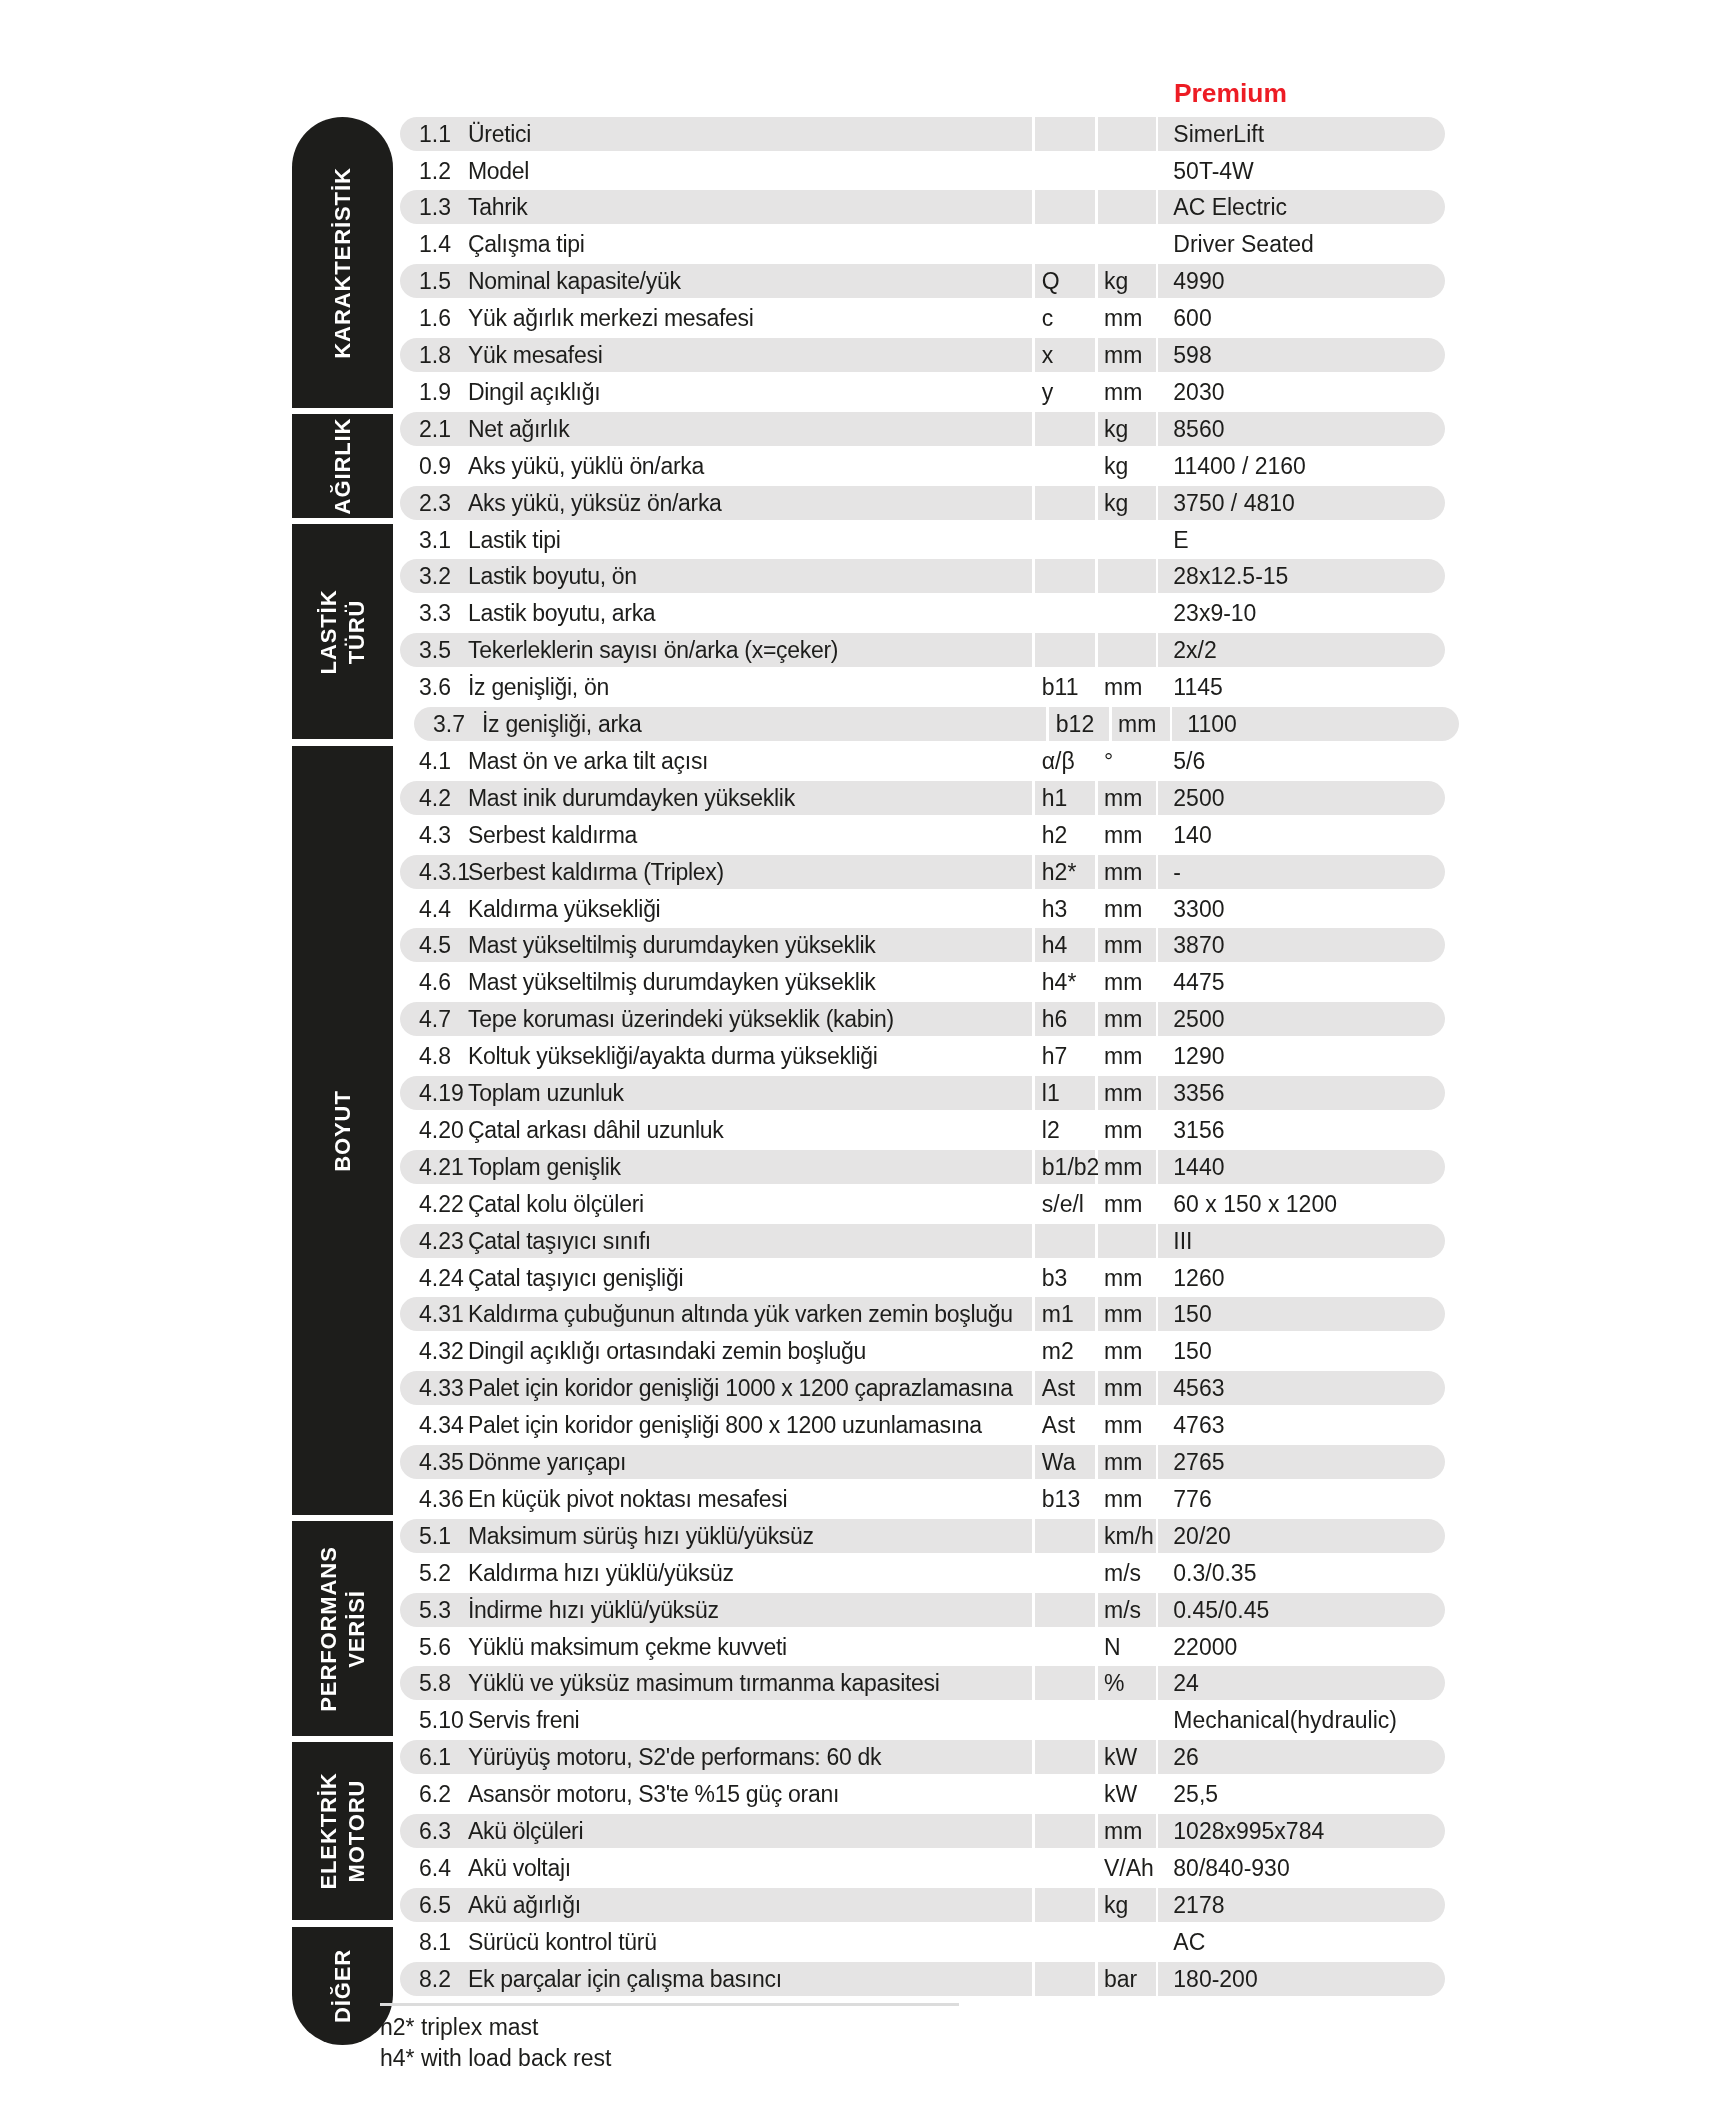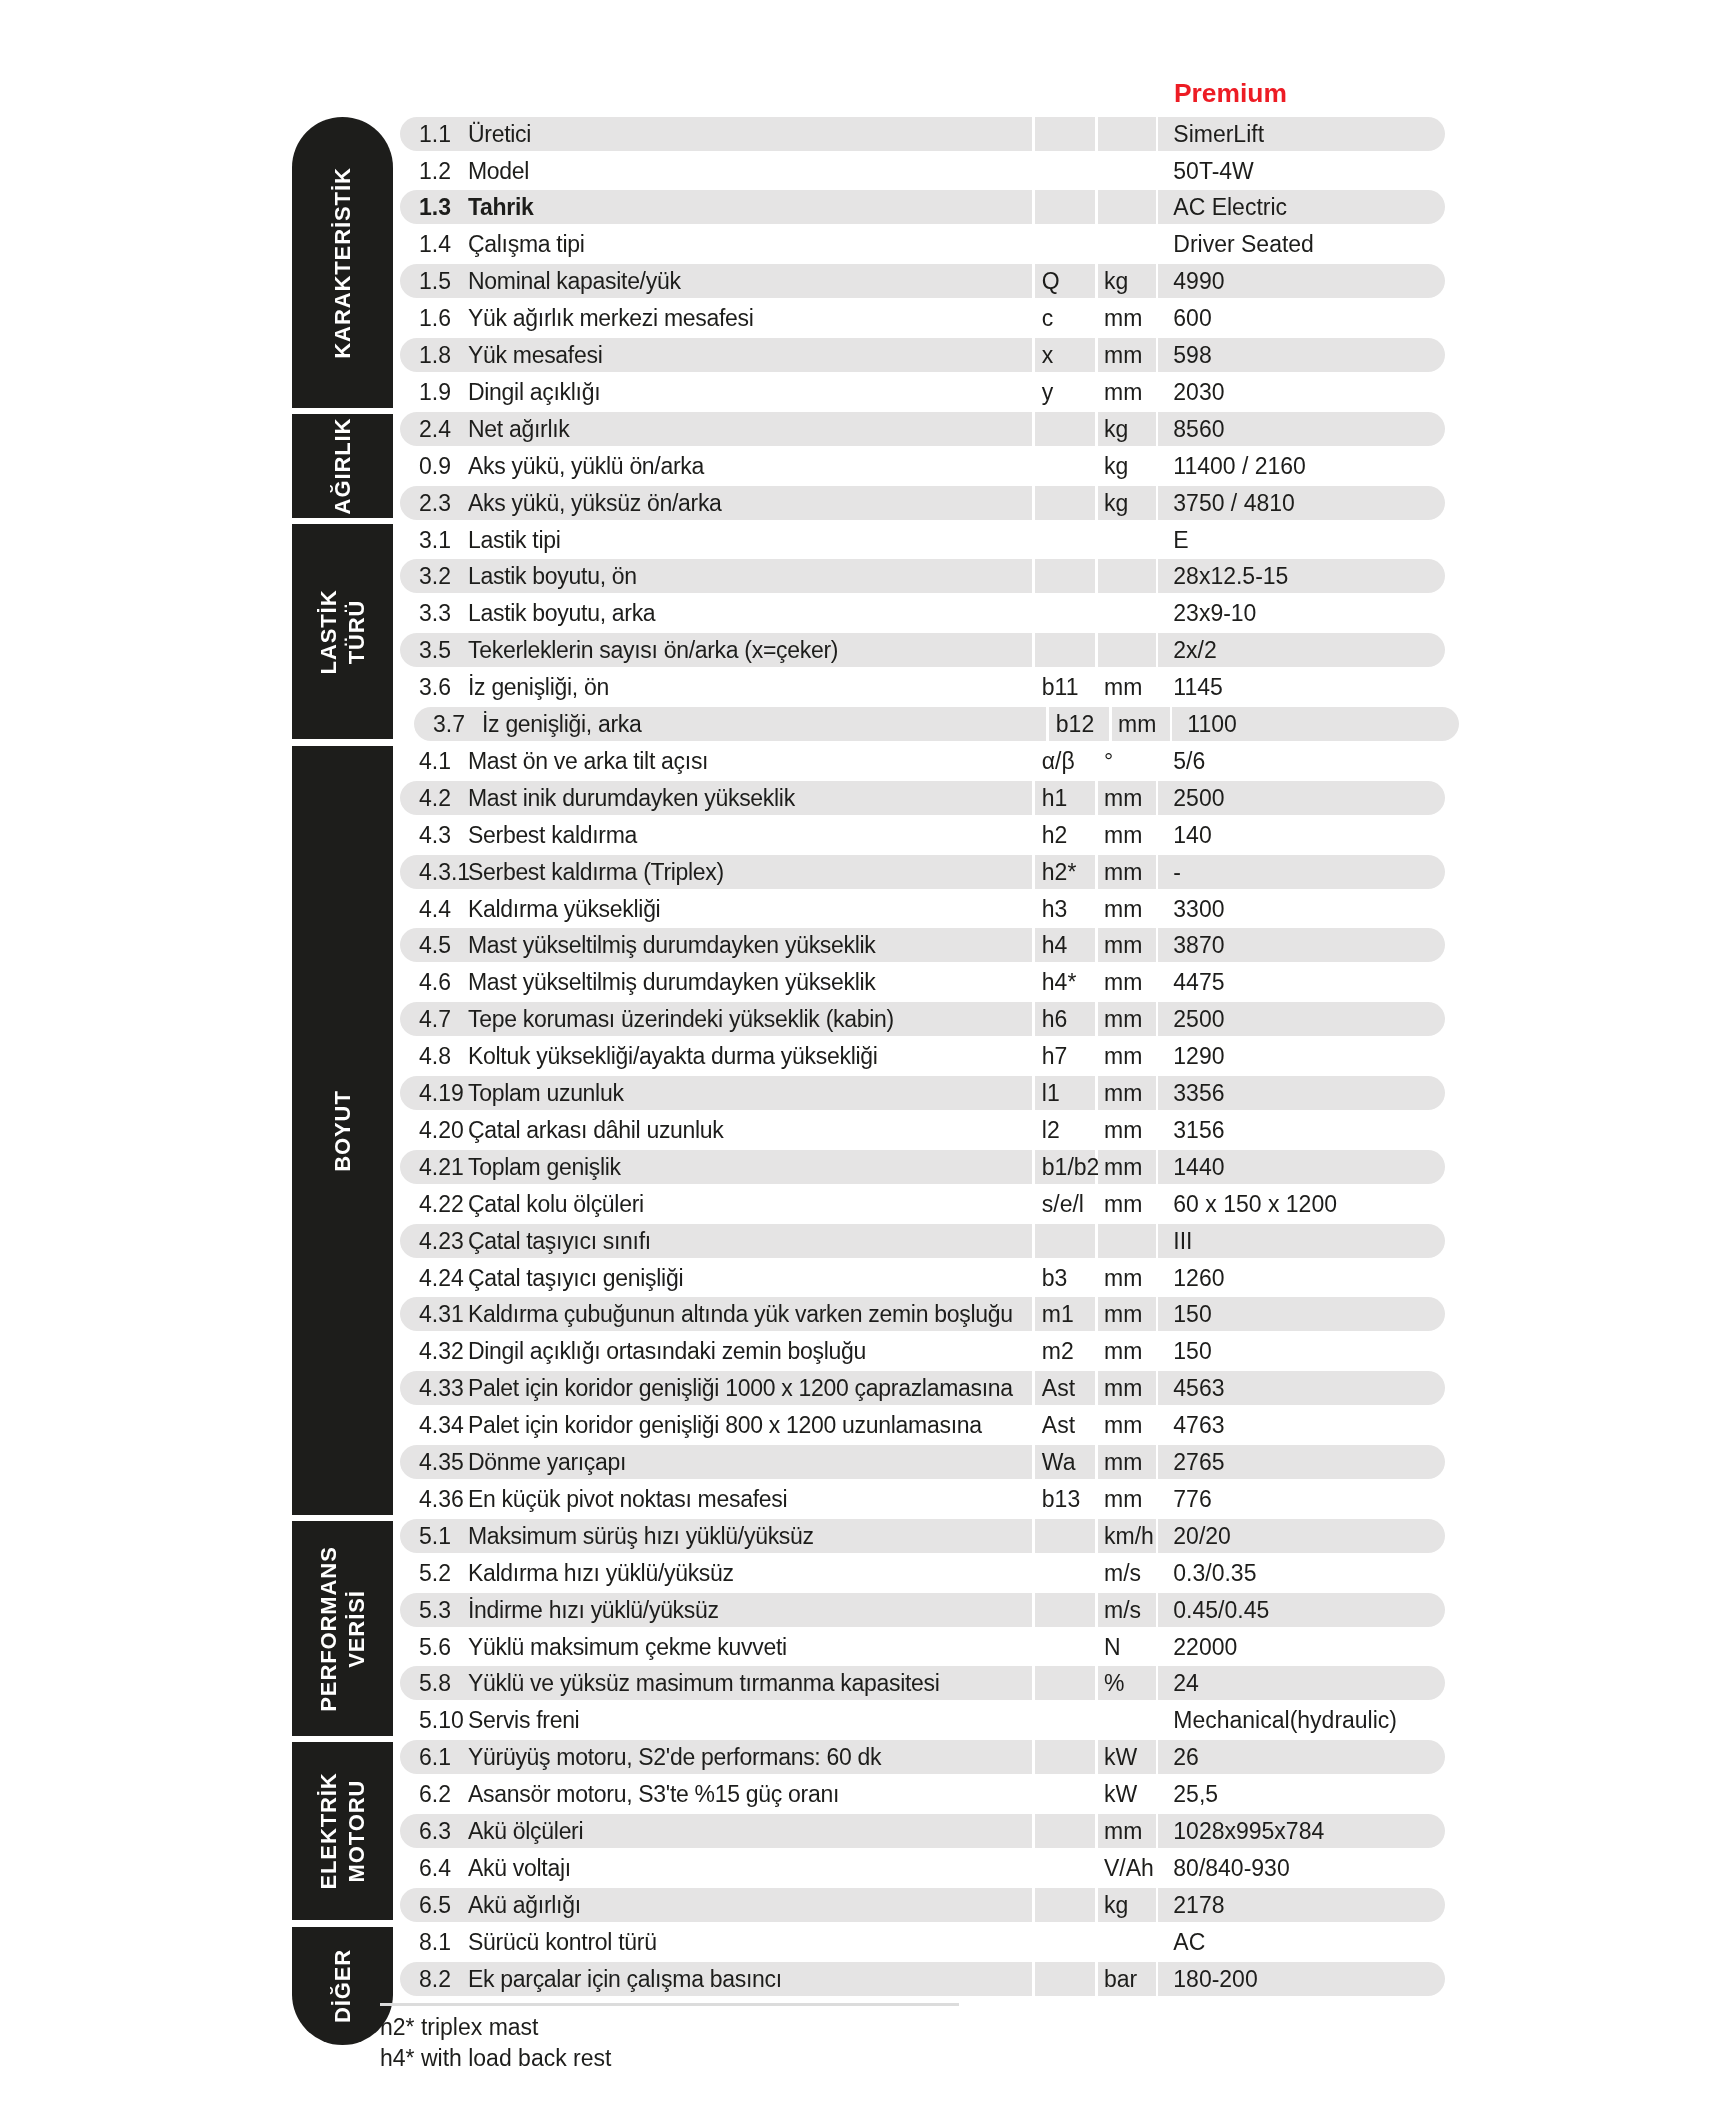--- a/index.html
+++ b/index.html
@@ -95,21 +95,21 @@
           <span class="row-no">1.2</span>
           <span class="row-label">Model</span>
         </div>
         <div class="cell c-sym"></div>
         <div class="cell c-unit"></div>
         <div class="cell c-val">
           <span class="val-text">50T-4W</span>
         </div>
       </div>
       <div class="row" style="top: 190px; left: 0px; width: 1736px;">
-        <div class="cell c-desc filled" style="background: rgb(229, 228, 228); font-weight: bold;">
+        <div class="cell c-desc filled" style="background: rgb(229, 228, 228);">
           <span class="row-no">1.3</span>
           <span class="row-label">Tahrik</span>
         </div>
         <div class="cell c-sym filled" style="background: rgb(229, 228, 228);"></div>
         <div class="cell c-unit filled" style="background: rgb(229, 228, 228);"></div>
         <div class="cell c-val filled" style="background: rgb(229, 228, 228);">
           <span class="val-text">AC Electric</span>
         </div>
       </div>
       <div class="row" style="top: 227px; left: 0px; width: 1736px;">
@@ -178,21 +178,21 @@
         </div>
         <div class="cell c-unit">
           <span class="unit-text">mm</span>
         </div>
         <div class="cell c-val">
           <span class="val-text">2030</span>
         </div>
       </div>
       <div class="row" style="top: 412px; left: 0px; width: 1736px;">
         <div class="cell c-desc filled" style="background: rgb(229, 228, 228);">
-          <span class="row-no">2.4</span>
+          <span class="row-no">2.1</span>
           <span class="row-label">Net ağırlık</span>
         </div>
         <div class="cell c-sym filled" style="background: rgb(229, 228, 228);"></div>
         <div class="cell c-unit filled" style="background: rgb(229, 228, 228);">
           <span class="unit-text">kg</span>
         </div>
         <div class="cell c-val filled" style="background: rgb(229, 228, 228); text-decoration: underline;">
           <span class="val-text">8560</span>
         </div>
       </div>

